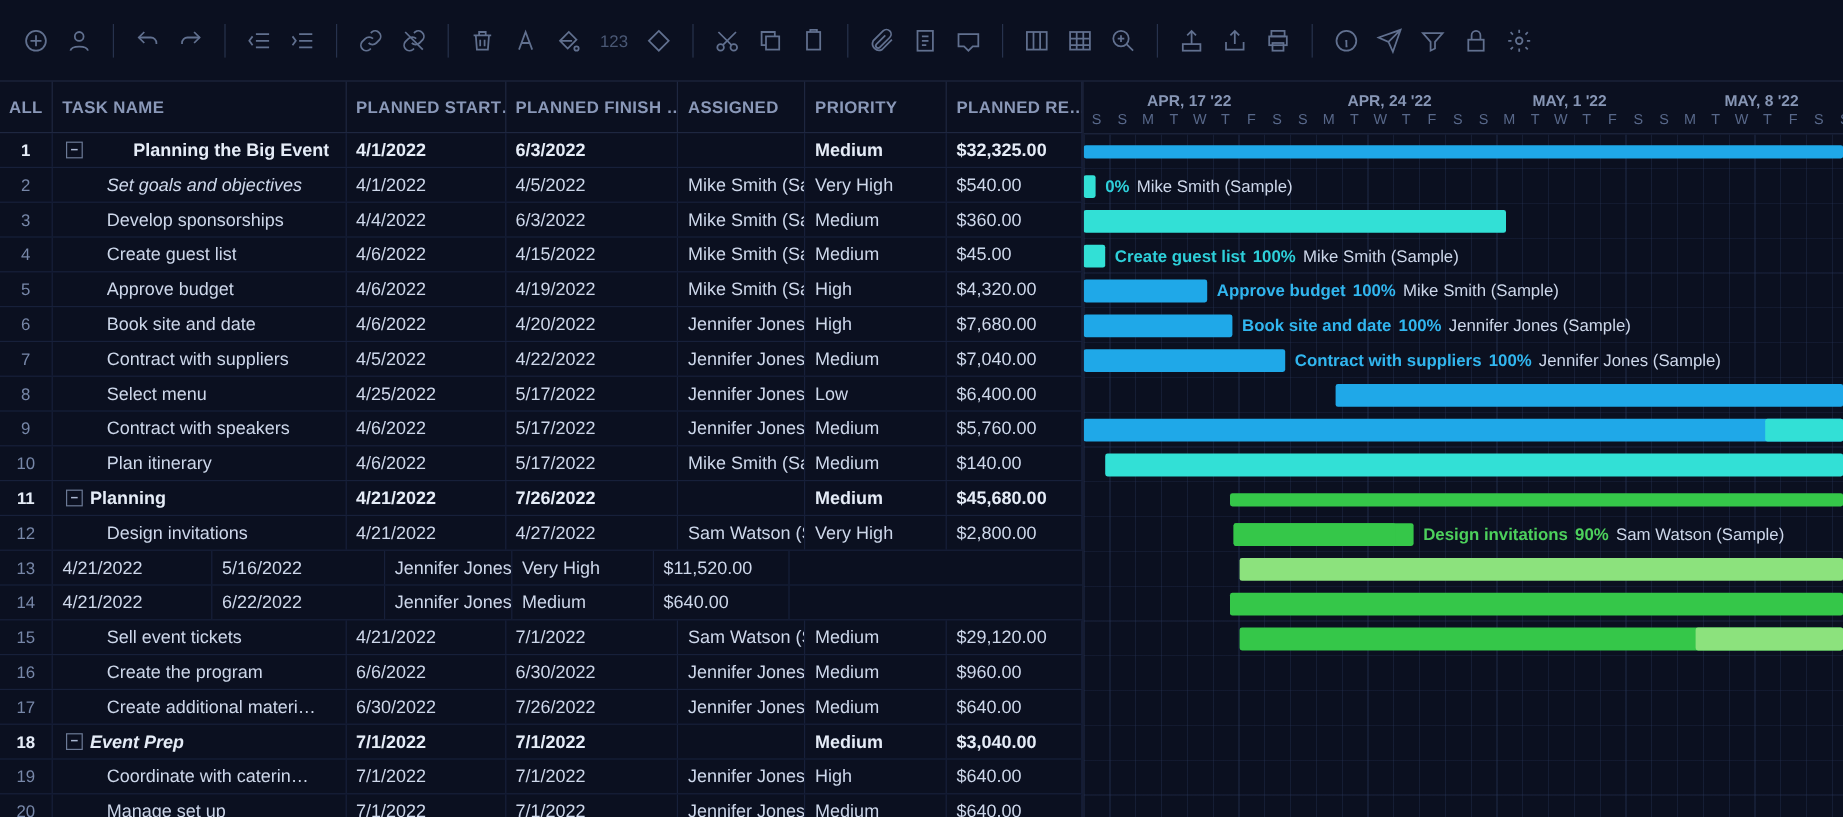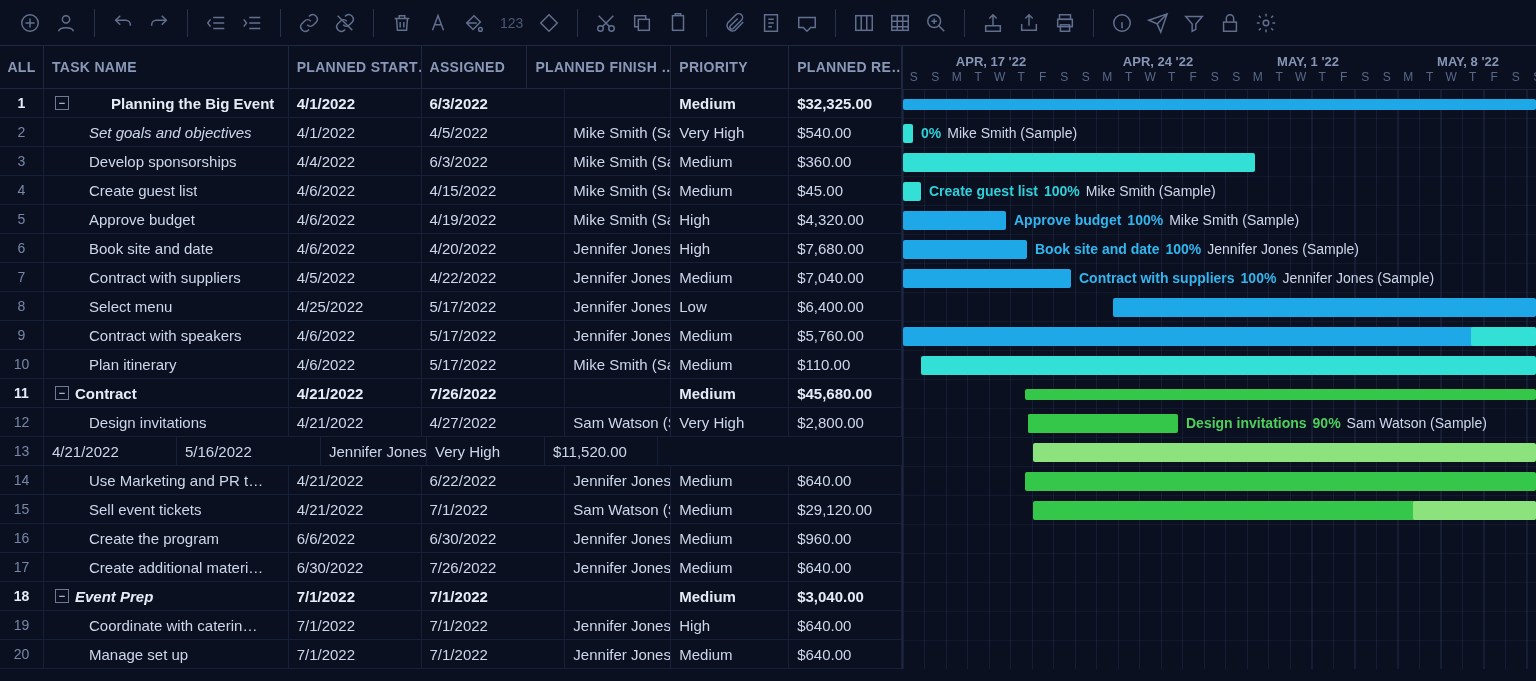--- a/index.html
+++ b/index.html
@@ -8,21 +8,21 @@
   color: #c9d1e0;
   font-family: "Helvetica Neue", Arial, sans-serif;
   font-size: 14px;
   width: 1536px;
   height: 681px;
   overflow: hidden;
 }
 .toolbar {
   display: flex;
   align-items: center;
-  height: 46px;
+  height: 68px;
   padding: 0 14px;
   gap: 4px;
   border-bottom: 1px solid #1e2740;
 }
 .tb-icon {
   width: 32px;
   height: 32px;
   display: flex;
   align-items: center;
   justify-content: center;
@@ -31,21 +31,21 @@
   border-radius: 4px;
 }
 .tb-icon svg { width: 22px; height: 22px; stroke: currentColor; fill: none; stroke-width: 1.6; }
 .tb-sep { width: 1px; height: 28px; background: #27324d; margin: 0 8px; }
 .tb-num { color: #4a5875; font-size: 14px; padding: 0 6px; display:flex;align-items:center;}
 
 .main { display: flex; height: calc(100% - 58px); }
 .grid { width: 903px; display: flex; flex-direction: column; border-right: 1px solid #1e2740; }
 .gantt { flex: 1; display: flex; flex-direction: column; overflow: hidden; position: relative;}
 
-.ghead { display: flex; height: 44px; border-bottom: 1px solid #1e2740; }
+.ghead { display: flex; height: 44px; border-bottom: 1px solid #1e2740; justify-content: flex-end; }
 .ghead .cell { border-right: 1px solid #1e2740; display: flex; align-items: center; padding: 0 8px; color: #8a98b8; font-weight: 600; letter-spacing: .3px; font-size: 14px; white-space: nowrap; overflow: hidden; text-overflow: ellipsis;}
 .col-idx { width: 44px; justify-content: center; }
 .col-name { width: 245px; }
 .col-start { width: 133px; }
 .col-finish { width: 144px; }
 .col-asg { width: 106px; }
 .col-pri { width: 118px; }
 .col-res { width: 113px; border-right: none; }
 
 .row { display: flex; height: 29px; border-bottom: 1px solid #17203a; align-items: stretch; }
@@ -275,22 +275,22 @@
       </svg>
     </span>
 </div>
 
 <div class="main">
   <div class="grid">
     <div class="ghead">
       <div class="cell col-idx">ALL</div>
       <div class="cell col-name">TASK NAME</div>
       <div class="cell col-start">PLANNED START…</div>
+      <div class="cell col-finish">PLANNED FINISH …</div>
       <div class="cell col-asg">ASSIGNED</div>
-      <div class="cell col-finish">PLANNED FINISH …</div>
       <div class="cell col-pri">PRIORITY</div>
       <div class="cell col-res">PLANNED RE…</div>
     </div>
     <div id="grid-body">
         <div class="row group">
           <div class="cell col-idx">1</div>
           <div class="cell col-name" style="padding: 0px;">
             <div class="name-wrap">
               <div class="colorbar cb-blue"></div>
               <div class="expander">−</div>
@@ -429,29 +429,29 @@
             <div class="name-wrap">
               <div class="colorbar cb-blue"></div>
               <div class="indent"></div>
               <span style="overflow: hidden; text-overflow: ellipsis;">Plan itinerary</span>
             </div>
           </div>
           <div class="cell col-start">4/6/2022</div>
           <div class="cell col-finish">5/17/2022</div>
           <div class="cell col-asg">Mike Smith (Sa</div>
           <div class="cell col-pri">Medium</div>
-          <div class="cell col-res">$110.00</div>
+          <div class="cell col-res">$140.00</div>
         </div>
         <div class="row group">
           <div class="cell col-idx">11</div>
           <div class="cell col-name" style="padding: 0px;">
             <div class="name-wrap">
               <div class="colorbar cb-green"></div>
               <div class="expander">−</div>
-              <span style="overflow: hidden; text-overflow: ellipsis;">Contract</span>
+              <span style="overflow: hidden; text-overflow: ellipsis;">Planning</span>
             </div>
           </div>
           <div class="cell col-start">4/21/2022</div>
           <div class="cell col-finish">7/26/2022</div>
           <div class="cell col-asg"></div>
           <div class="cell col-pri">Medium</div>
           <div class="cell col-res">$45,680.00</div>
         </div>
         <div class="row">
           <div class="cell col-idx">12</div>
@@ -471,27 +471,20 @@
         <div class="row">
           <div class="cell col-idx">13</div>
           <div class="cell col-start">4/21/2022</div>
           <div class="cell col-finish">5/16/2022</div>
           <div class="cell col-asg">Jennifer Jones</div>
           <div class="cell col-pri">Very High</div>
           <div class="cell col-res">$11,520.00</div>
         </div>
         <div class="row">
           <div class="cell col-idx">14</div>
-          <div class="cell col-name" style="padding: 0px;">
-            <div class="name-wrap">
-              <div class="colorbar cb-green"></div>
-              <div class="indent"></div>
-              <span style="overflow: hidden; text-overflow: ellipsis;">Use Marketing and PR t…</span>
-            </div>
-          </div>
           <div class="cell col-start">4/21/2022</div>
           <div class="cell col-finish">6/22/2022</div>
           <div class="cell col-asg">Jennifer Jones</div>
           <div class="cell col-pri">Medium</div>
           <div class="cell col-res">$640.00</div>
         </div>
         <div class="row">
           <div class="cell col-idx">15</div>
           <div class="cell col-name" style="padding: 0px;">
             <div class="name-wrap">

